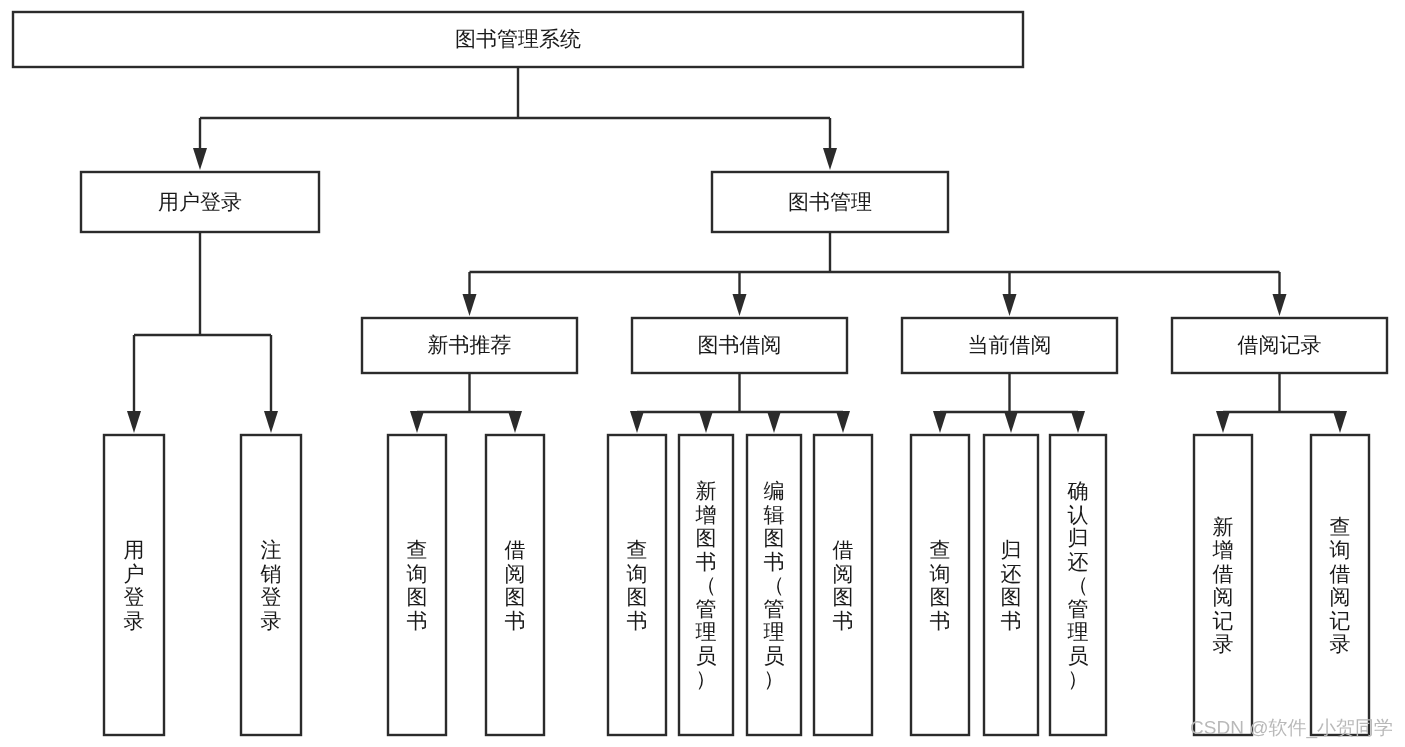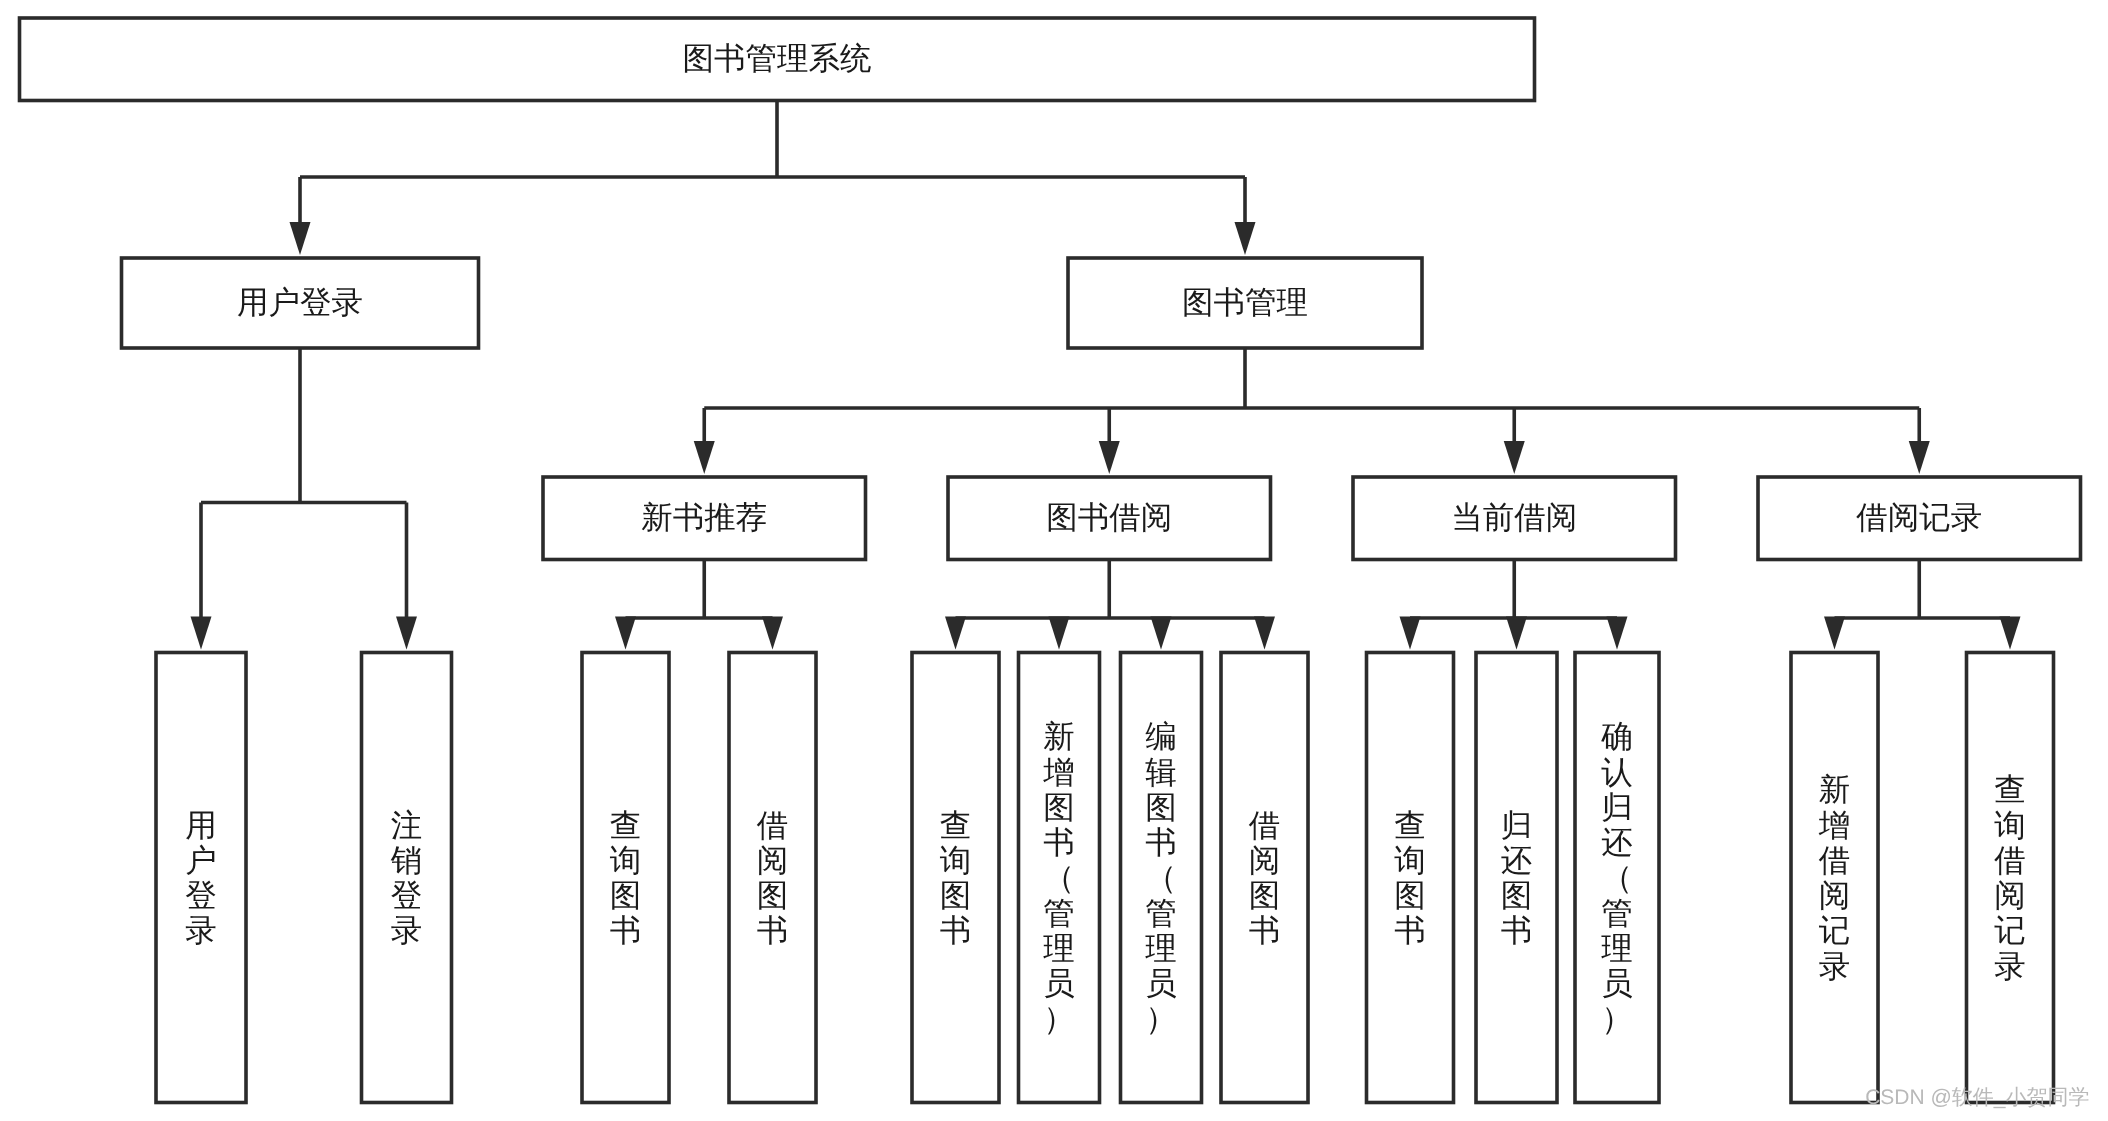--- a/index.html
+++ b/index.html
@@ -54,21 +54,21 @@
     font-family: "Liberation Sans", "DejaVu Sans", sans-serif;
     font-size: 21px;
     fill: #1a1a1a;
     text-anchor: middle;
   }
   .watermark-text {
     position: absolute;
     right: 12px;
     bottom: 6px;
     font-family: "Liberation Sans", "DejaVu Sans", sans-serif;
-    font-size: 14px;
+    font-size: 19px;
     color: #b9b9b9;
     white-space: nowrap;
     user-select: none;
   }
 </style>
 </head>
 <body>
 
 <div id="diagram-root">
   <svg id="diagram-canvas" viewBox="0 0 1405 747">

